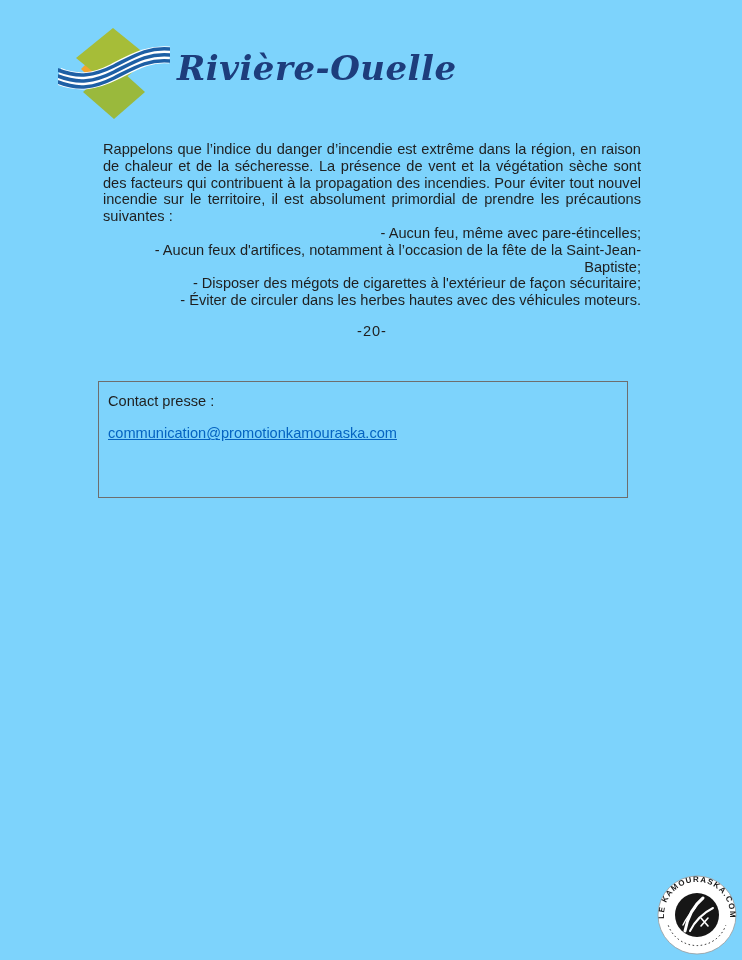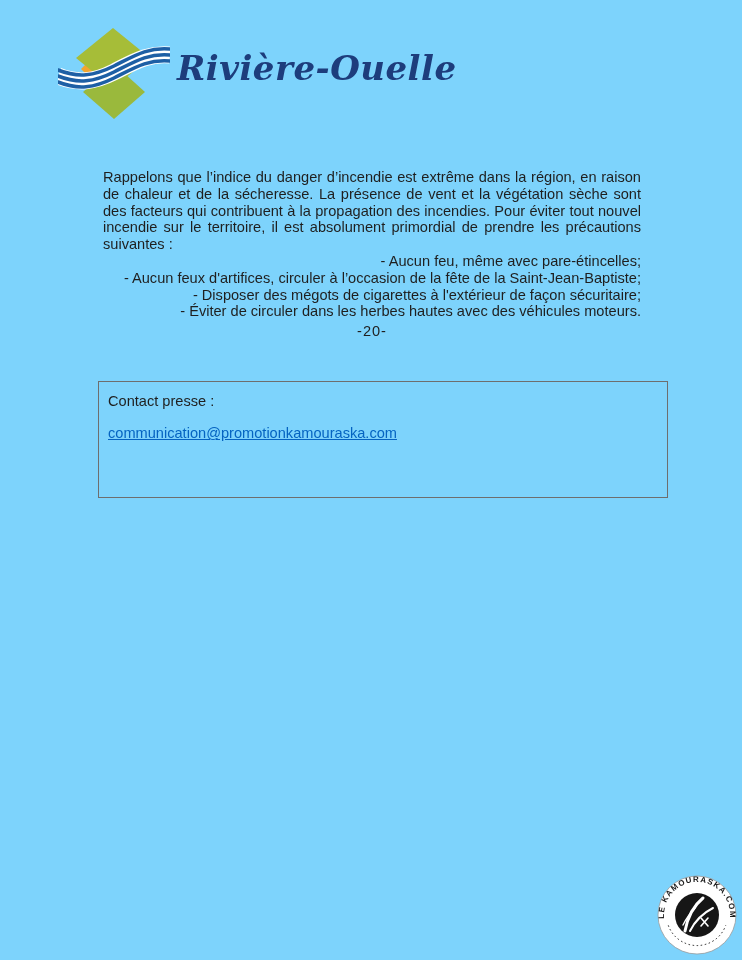--- a/index.html
+++ b/index.html
@@ -32,41 +32,40 @@
   }
 
   
   .content {
     position: absolute;
     left: 103px;
     top: 141px;
     width: 538px;
     font-size: 14.6px;
     line-height: 16.8px;
-    margin-top: 28px;
   }
   .paragraph { text-align: justify; }
   .precautions div { text-align: right; }
 
   .end-mark {
     position: absolute;
     left: 103px;
     top: 323px;
     width: 538px;
     text-align: center;
     font-size: 14.6px;
     letter-spacing: 1px;
   }
 
   
   .contact-box {
     position: absolute;
     left: 98px;
     top: 381px;
-    width: 570px;
+    width: 530px;
     height: 117px;
     border: 1.5px solid #6e6e6e;
     padding: 11px 10px 0 9px;
     font-size: 14.6px;
     line-height: 16.2px;
   }
   .contact-box .spacer { height: 16.2px; }
   .contact-email {
     color: #0563c1;
     text-decoration: underline;
@@ -96,21 +95,21 @@
       <path d="M0,50 C20,58 36,56 56,46 S90,27 112,29" fill="none" stroke="#1d5fa5" stroke-width="3.6" stroke-linecap="round"></path>
       <path d="M0,56 C20,64 36,62 56,52 S90,33 112,35" fill="none" stroke="#1d5fa5" stroke-width="3.6" stroke-linecap="round"></path>
     </svg>
     <span class="logo-wordmark">Rivière-Ouelle</span>
   </div>
 
   <div class="content">
     <p class="paragraph">Rappelons que l’indice du danger d’incendie est extrême dans la région, en raison de chaleur et de la sécheresse. La présence de vent et la végétation sèche sont des facteurs qui contribuent à la propagation des incendies. Pour éviter tout nouvel incendie sur le territoire, il est absolument primordial de prendre les précautions suivantes :</p>
     <div class="precautions">
       <div>- Aucun feu, même avec pare-étincelles;</div>
-      <div>- Aucun feux d'artifices, circuler à l’occasion de la fête de la Saint-Jean-Baptiste;</div>
+      <div>- Aucun feux d'artifices, notamment à l’occasion de la fête de la Saint-Jean-Baptiste;</div>
       <div>- Disposer des mégots de cigarettes à l'extérieur de façon sécuritaire;</div>
       <div>- Éviter de circuler dans les herbes hautes avec des véhicules moteurs.</div>
     </div>
   </div>
 
   <div class="end-mark">-20-</div>
 
   <div class="contact-box">
     <div>Contact presse :</div>
     <div class="spacer"></div>

